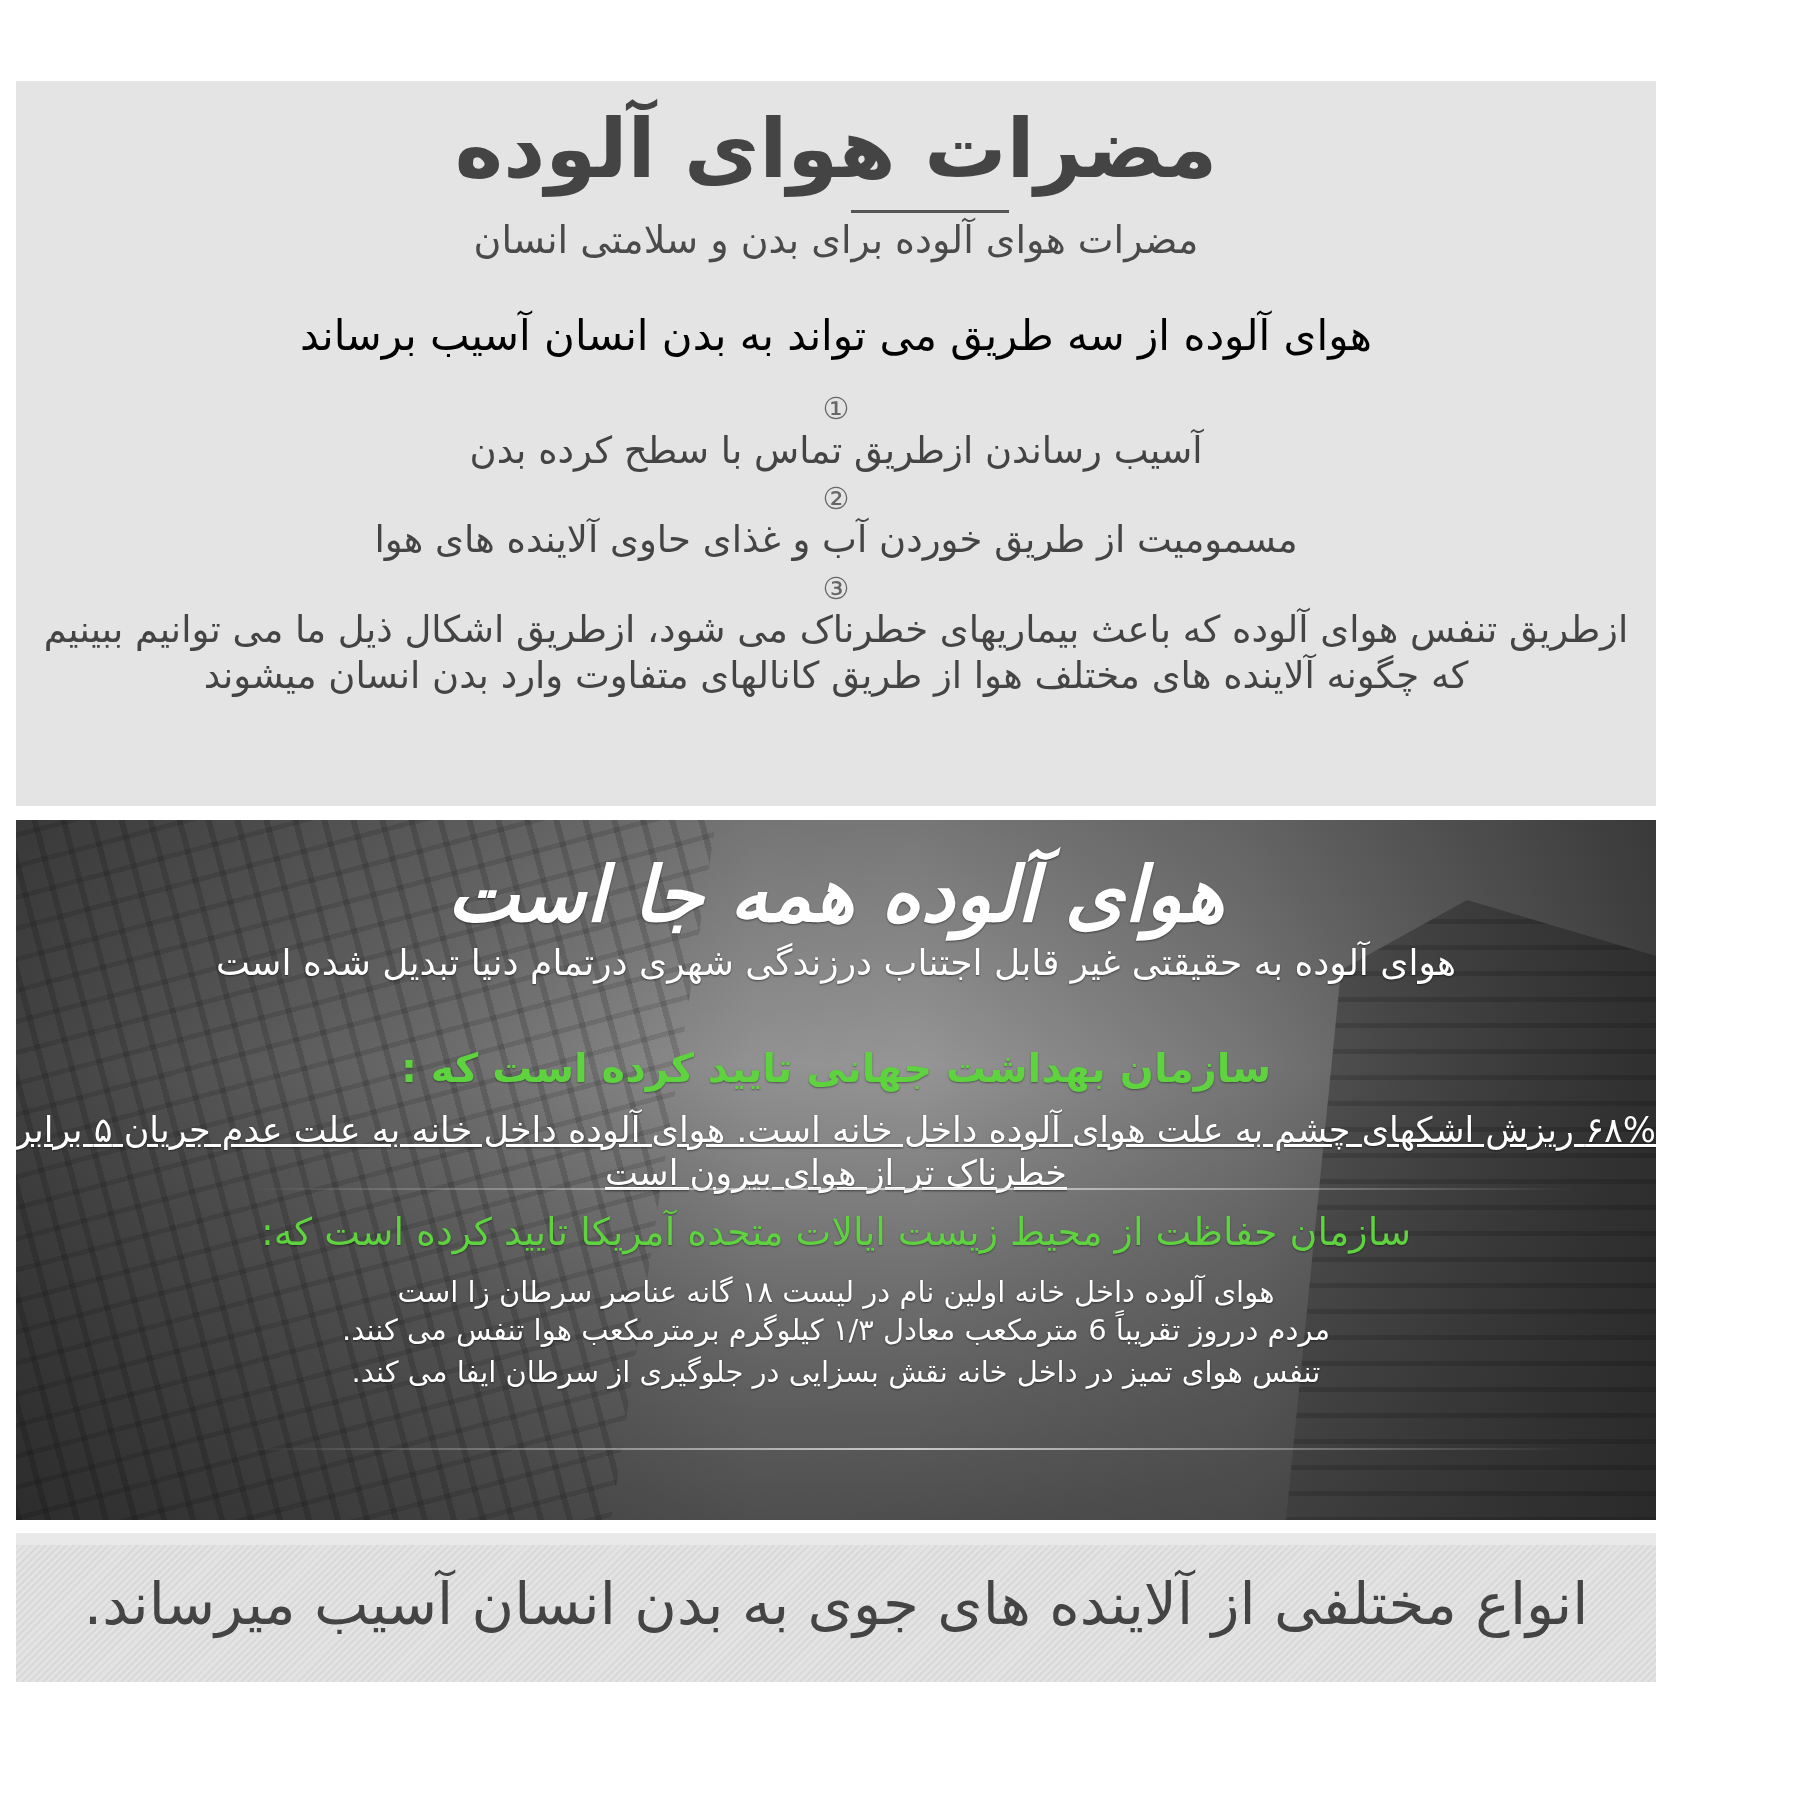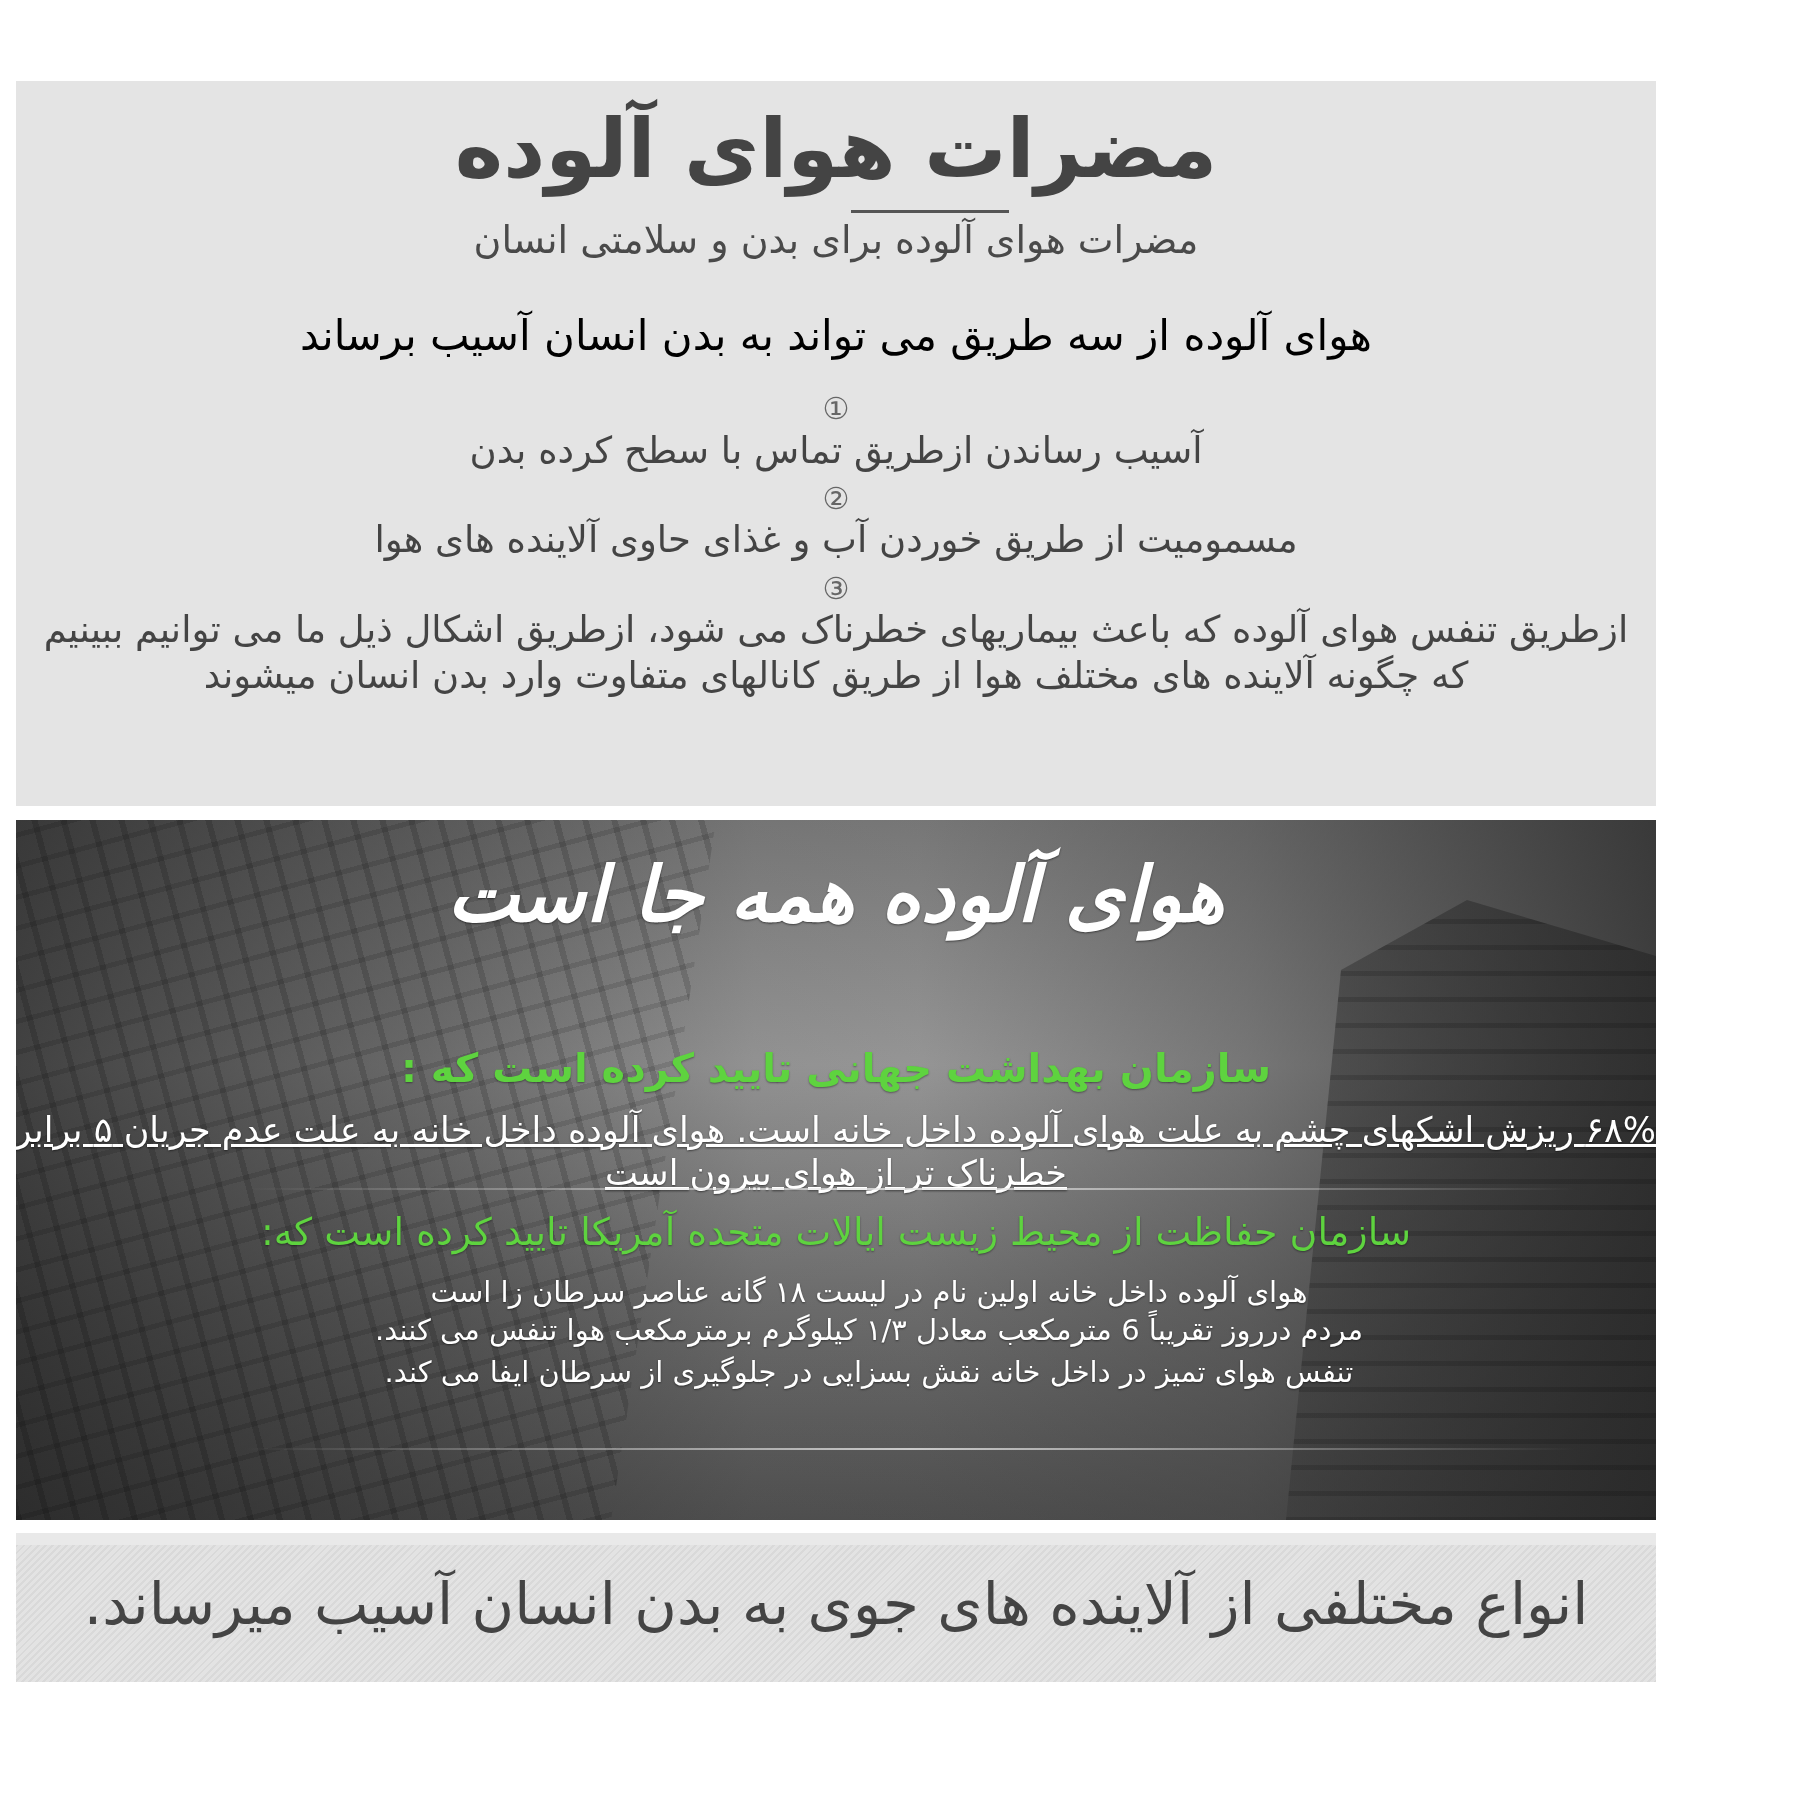--- a/index.html
+++ b/index.html
@@ -27,21 +27,21 @@
   .green-head{top:230px;font-size:42px;color:#000000;}
   .num{position:absolute;left:0;width:100%;text-align:center;font-size:30px;color:#666;}
   .item{font-size:37px;color:#444;}
   .white{color:#ffffff;text-shadow:0 1px 2px rgba(0,0,0,.5);}
   .title2{top:30px;font-size:76px;font-weight:bold;font-style:italic;}
   .sub2{top:122px;font-size:36px;}
   .g2{color:#5ed33f;text-shadow:0 1px 2px rgba(0,0,0,.4);}
   .who{top:225px;font-size:40px;font-weight:bold;}
   .who-body{font-size:35px;text-decoration:underline;}
   .epa{top:390px;font-size:38px;}
-  .epa-body{font-size:29px;padding-left:33px;}
+  .epa-body{font-size:29px;}
   .hr{position:absolute;left:230px;width:1330px;height:2px;background:linear-gradient(90deg,transparent,rgba(230,230,230,.8),transparent);}
   .bottom-text{top:25px;font-size:58px;color:#444;}
 </style>
 </head>
 <body>
 
 <section class="panel top">
   <div class="txt title1">مضرات هوای آلوده</div>
   <div class="rule"></div>
   <div class="txt subtitle1">مضرات هوای آلوده برای بدن و سلامتی انسان</div>
@@ -56,20 +56,21 @@
   <div class="num" style="top:490px;">③</div>
   <div class="txt item" style="top:527px;">ازطریق تنفس هوای آلوده که باعث بیماریهای خطرناک می شود، ازطریق اشکال ذیل ما می توانیم ببینیم</div>
   <div class="txt item" style="top:573px;">که چگونه آلاینده های مختلف  هوا از طریق کانالهای متفاوت وارد بدن انسان میشوند</div>
 </section>
 
 <section class="panel dark">
   <div class="bldg-l"></div>
   <div class="bldg-r"></div>
 
   <div class="txt white title2">هوای آلوده همه جا است</div>
+  <div class="txt white sub2">هوای آلوده به حقیقتی غیر قابل اجتناب درزندگی شهری درتمام دنیا تبدیل شده است</div>
 
   <div class="txt g2 who">سازمان بهداشت جهانی تایید کرده است که :</div>
   <div class="txt white who-body" style="top:290px;">۶۸% ریزش اشکهای چشم به علت هوای آلوده داخل خانه است. هوای آلوده داخل خانه به علت عدم جریان ۵ برابر</div>
   <div class="txt white who-body" style="top:333px;">خطرناک تر از هوای بیرون است</div>
 
   <div class="hr" style="top:368px;"></div>
 
   <div class="txt g2 epa">سازمان حفاظت از محیط زیست ایالات متحده آمریکا تایید کرده است که:</div>
   <div class="txt white epa-body" style="top:455px;">هوای آلوده داخل خانه اولین نام در لیست ۱۸ گانه عناصر سرطان زا است</div>
   <div class="txt white epa-body" style="top:493px;">مردم درروز تقریباً 6 مترمکعب معادل ۱/۳ کیلوگرم برمترمکعب هوا تنفس می کنند.</div>

